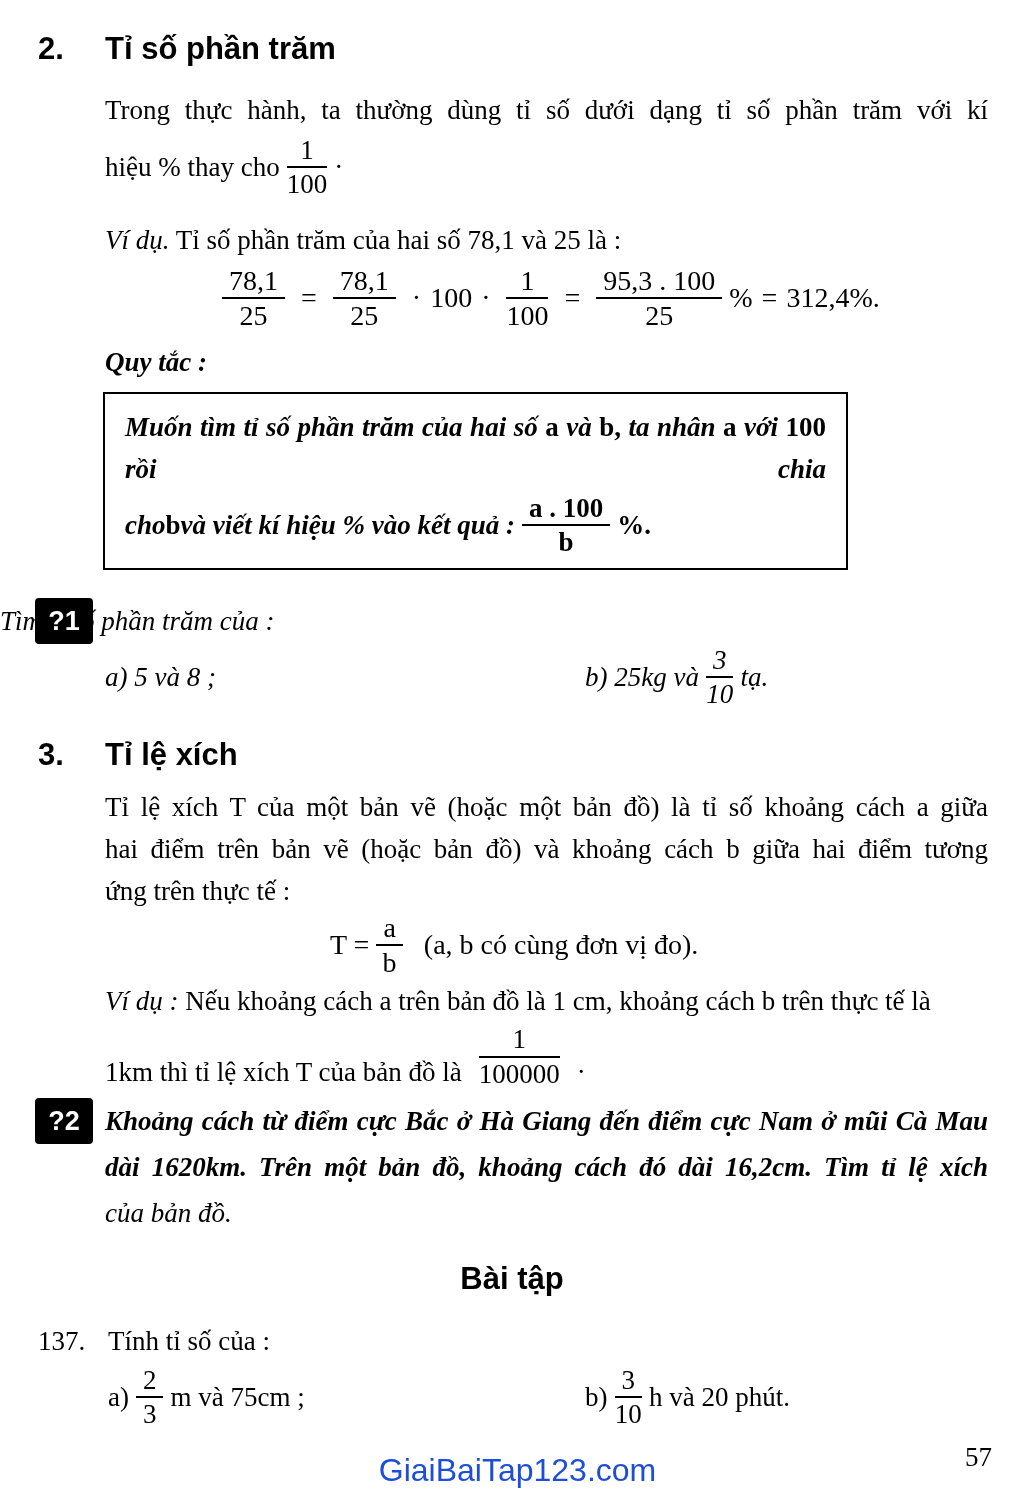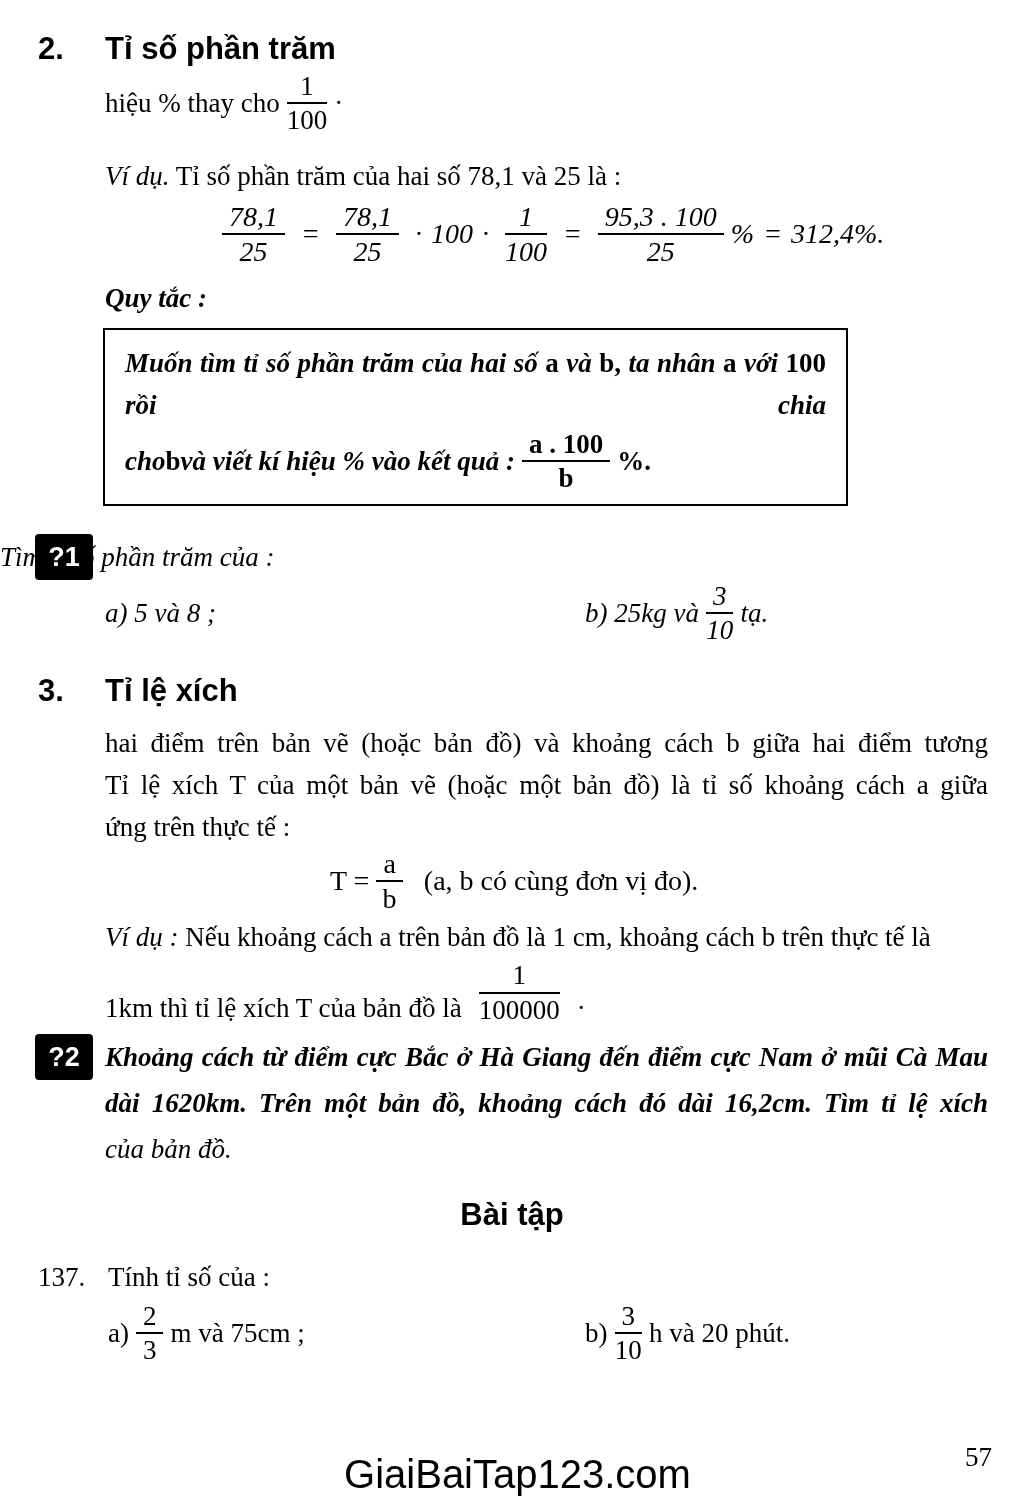--- a/index.html
+++ b/index.html
@@ -39,21 +39,21 @@
   }
   .frac .fnum { display:block; border-bottom:2.5px solid #000; padding:0 7px 2px; }
   .frac .fden { display:block; padding-top:2px; }
 
   .fracrow { display:flex; align-items:center; font-size:27px; height:66px; }
 
   
   .formula {
     display:flex; align-items:center;
     margin-left:215px; margin-top:2px;
-    font-size:28px; height:68px;font-style:italic;
+    font-size:28px; height:68px;
   }
   .formula .op { padding:0 9px; }
 
   
   .rule-box {
     margin-left:103px; width:745px; box-sizing:border-box;
     border:2.5px solid #000;
     padding:12px 20px 10px 20px;
     margin-top:8px;
   }
@@ -129,34 +129,35 @@
   
   .page-num {
     position:absolute; top:1430px; right:32px;
     font-size:27px;
     margin-top:12px;
   }
   .watermark {
     position:absolute; top:1452px; left:11px; right:0;
     text-align:center;
     font-family:"Liberation Sans", sans-serif;
-    font-size:40px; color:#000000;
+    font-size:32px; color:#1d4ed8;
   }
 </style>
 </head>
 <body>
 
 <div class="page">
 
   <div class="sec-head" style="margin-top:30px;">
     <div class="sec-num">2.</div>
     <div>Tỉ số phần trăm</div>
   </div>
 
   <div class="content">
+    <div class="jline" style="margin-top:20px;">Trong thực hành, ta thường dùng tỉ số dưới dạng tỉ số phần trăm với kí</div>
     <div class="fracrow" style="margin-top:2px;">
       <span>hiệu % thay cho</span>
       <span class="frac">
         <span class="fnum">1</span>
         <span class="fden">100</span>
       </span>
       <span>·</span>
     </div>
 
     <div class="line" style="margin-top:18px;">
@@ -227,22 +228,22 @@
       <span>tạ.</span>
     </div>
   </div>
 
   <div class="sec-head" style="margin-top:26px;">
     <div class="sec-num">3.</div>
     <div>Tỉ lệ xích</div>
   </div>
 
   <div class="content" style="margin-top:12px;">
+    <div class="jline" style="line-height:42px;">Tỉ lệ xích T của một bản vẽ (hoặc một bản đồ) là tỉ số khoảng cách a giữa</div>
     <div class="jline" style="line-height:42px;">hai điểm trên bản vẽ (hoặc bản đồ) và khoảng cách b giữa hai điểm tương</div>
-    <div class="jline" style="line-height:42px;">Tỉ lệ xích T của một bản vẽ (hoặc một bản đồ) là tỉ số khoảng cách a giữa</div>
     <div class="line" style="line-height:42px;">ứng trên thực tế :</div>
   </div>
 
   <div class="scale-formula">
     <span>T =</span>
     <span class="frac">
       <span class="fnum">a</span>
       <span class="fden">b</span>
     </span>
     <span class="note">(a, b có cùng đơn vị đo).</span>

